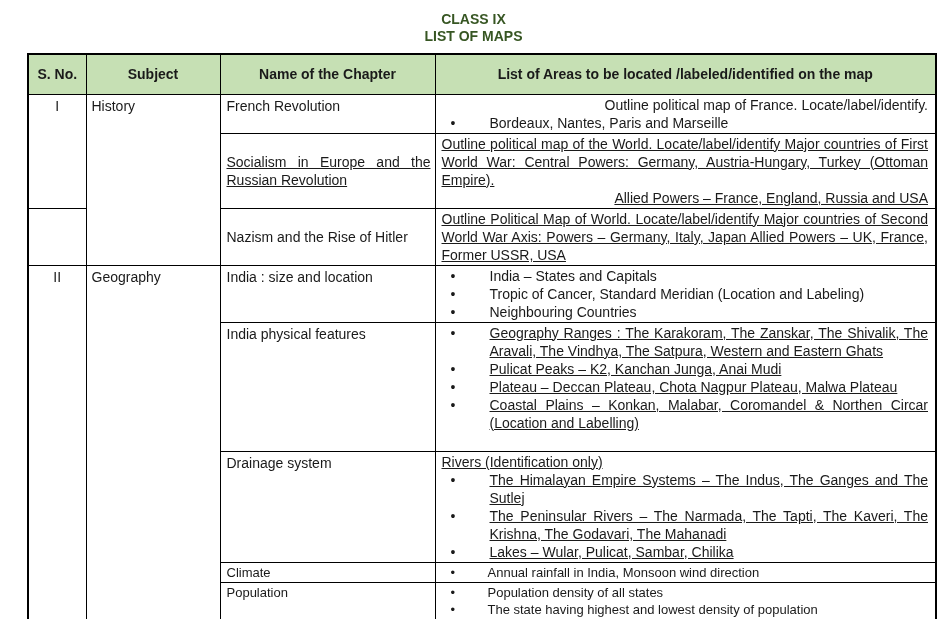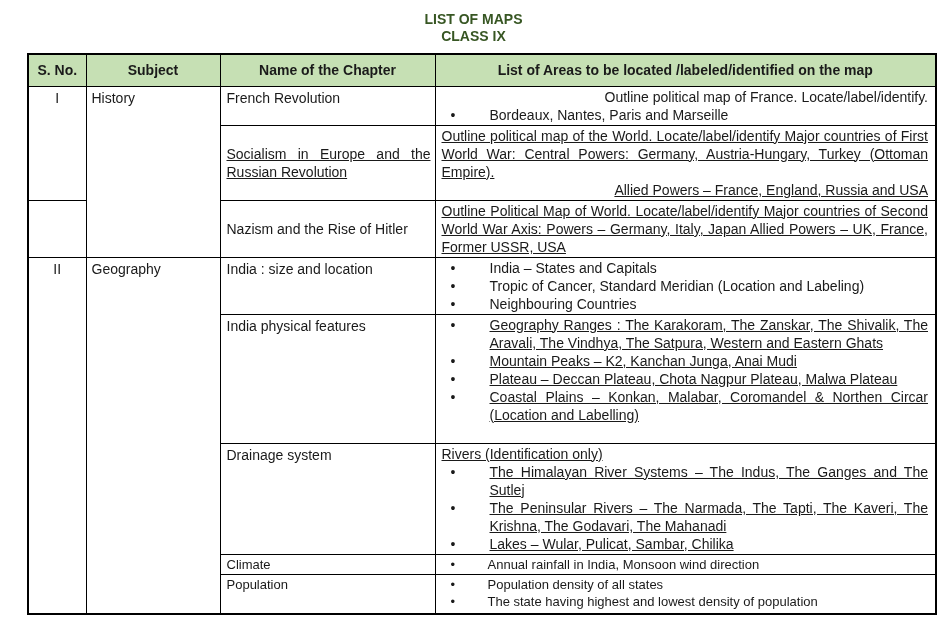--- a/index.html
+++ b/index.html
@@ -30,21 +30,21 @@
     table-layout: fixed;
     margin: 8px 0 0 27px;
     width: 908px;
     border: 2px solid var(--border);
   }
   .maps-table th, .maps-table td {
     border: 1px solid var(--border);
     vertical-align: top;
     overflow: hidden;
   }
-  .maps-table thead tr { height: 32px; }
+  .maps-table thead tr { height: 40px; }
   .maps-table th {
     background: var(--header-bg);
     font-weight: bold;
     font-size: 14px;
     text-align: center;
     vertical-align: middle;
     padding: 2px 4px;
   }
   .maps-table td {
     font-size: 14px;
@@ -73,22 +73,22 @@
   tr.r8 { height: 40px; }
   tr.alt td { font-size: 13px; line-height: 17px; padding-top: 1px; padding-bottom: 1px; }
   tr.alt .bullet { padding-left: 46px; }
 </style>
 </head>
 <body>
 
 <div class="page">
 
   <div class="doc-title">
+    <div>CLASS IX</div>
     <div>LIST OF MAPS</div>
-    <div>CLASS IX</div>
   </div>
 
   <table class="maps-table">
     <colgroup>
       <col style="width:58px">
       <col style="width:134px">
       <col style="width:215px">
       <col style="width:501px">
     </colgroup>
     <thead>
@@ -137,31 +137,31 @@
           <div class="bullet">India – States and Capitals</div>
           <div class="bullet">Tropic of Cancer, Standard Meridian (Location and Labeling)</div>
           <div class="bullet">Neighbouring Countries</div>
         </td>
       </tr>
 
       <tr class="r5">
         <td class="chapter">India physical features</td>
         <td class="areas just">
           <div class="bullet">Geography Ranges : The Karakoram, The Zanskar, The Shivalik, The Aravali, The Vindhya, The Satpura, Western and Eastern Ghats</div>
-          <div class="bullet">Mountain Peaks – K2, Kanchan Junga, Anai Mudi</div>
+          <div class="bullet">Pulicat Peaks – K2, Kanchan Junga, Anai Mudi</div>
           <div class="bullet">Plateau – Deccan Plateau, Chota Nagpur Plateau, Malwa Plateau</div>
           <div class="bullet">Coastal Plains – Konkan, Malabar, Coromandel &amp; Northen Circar (Location and Labelling)</div>
         </td>
       </tr>
 
       <tr class="r6">
         <td class="chapter">Drainage system</td>
         <td class="areas just">
           <div class="para" style="text-align:left">Rivers (Identification only)</div>
-          <div class="bullet">The Himalayan River Systems – The Indus, The Ganges and The Sutlej</div>
+          <div class="bullet">The Himalayan Empire Systems – The Indus, The Ganges and The Sutlej</div>
           <div class="bullet">The Peninsular Rivers – The Narmada, The Tapti, The Kaveri, The Krishna, The Godavari, The Mahanadi</div>
           <div class="bullet">Lakes – Wular, Pulicat, Sambar, Chilika</div>
         </td>
       </tr>
 
       <tr class="r7 alt">
         <td class="chapter">Climate</td>
         <td class="areas">
           <div class="bullet">Annual rainfall in India, Monsoon wind direction</div>
         </td>

